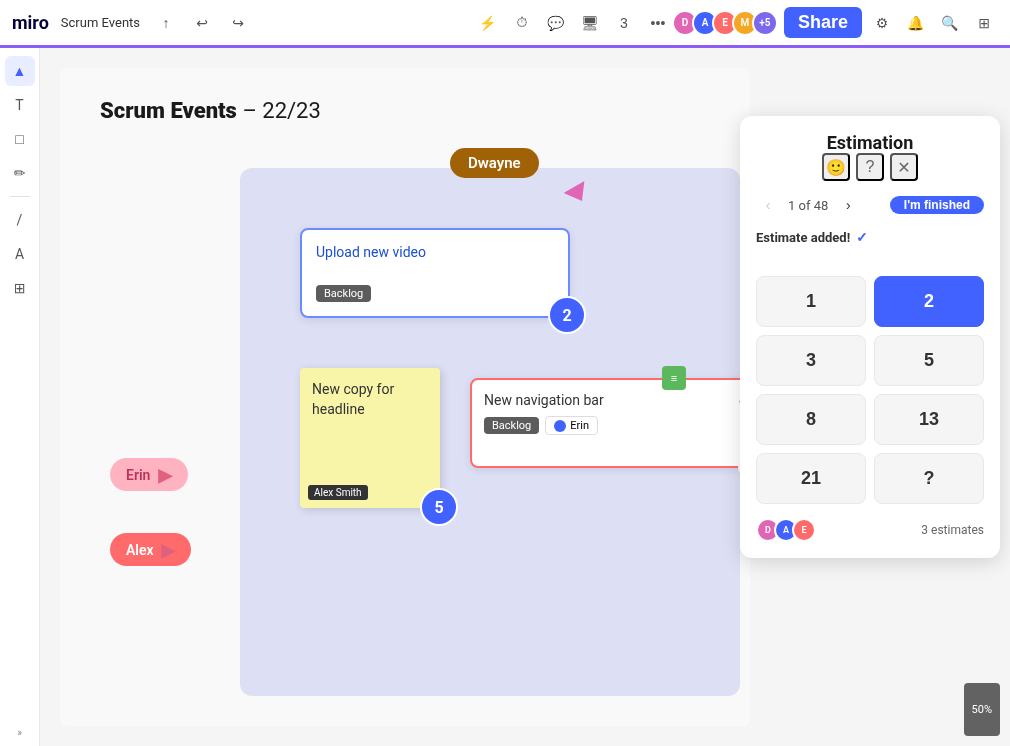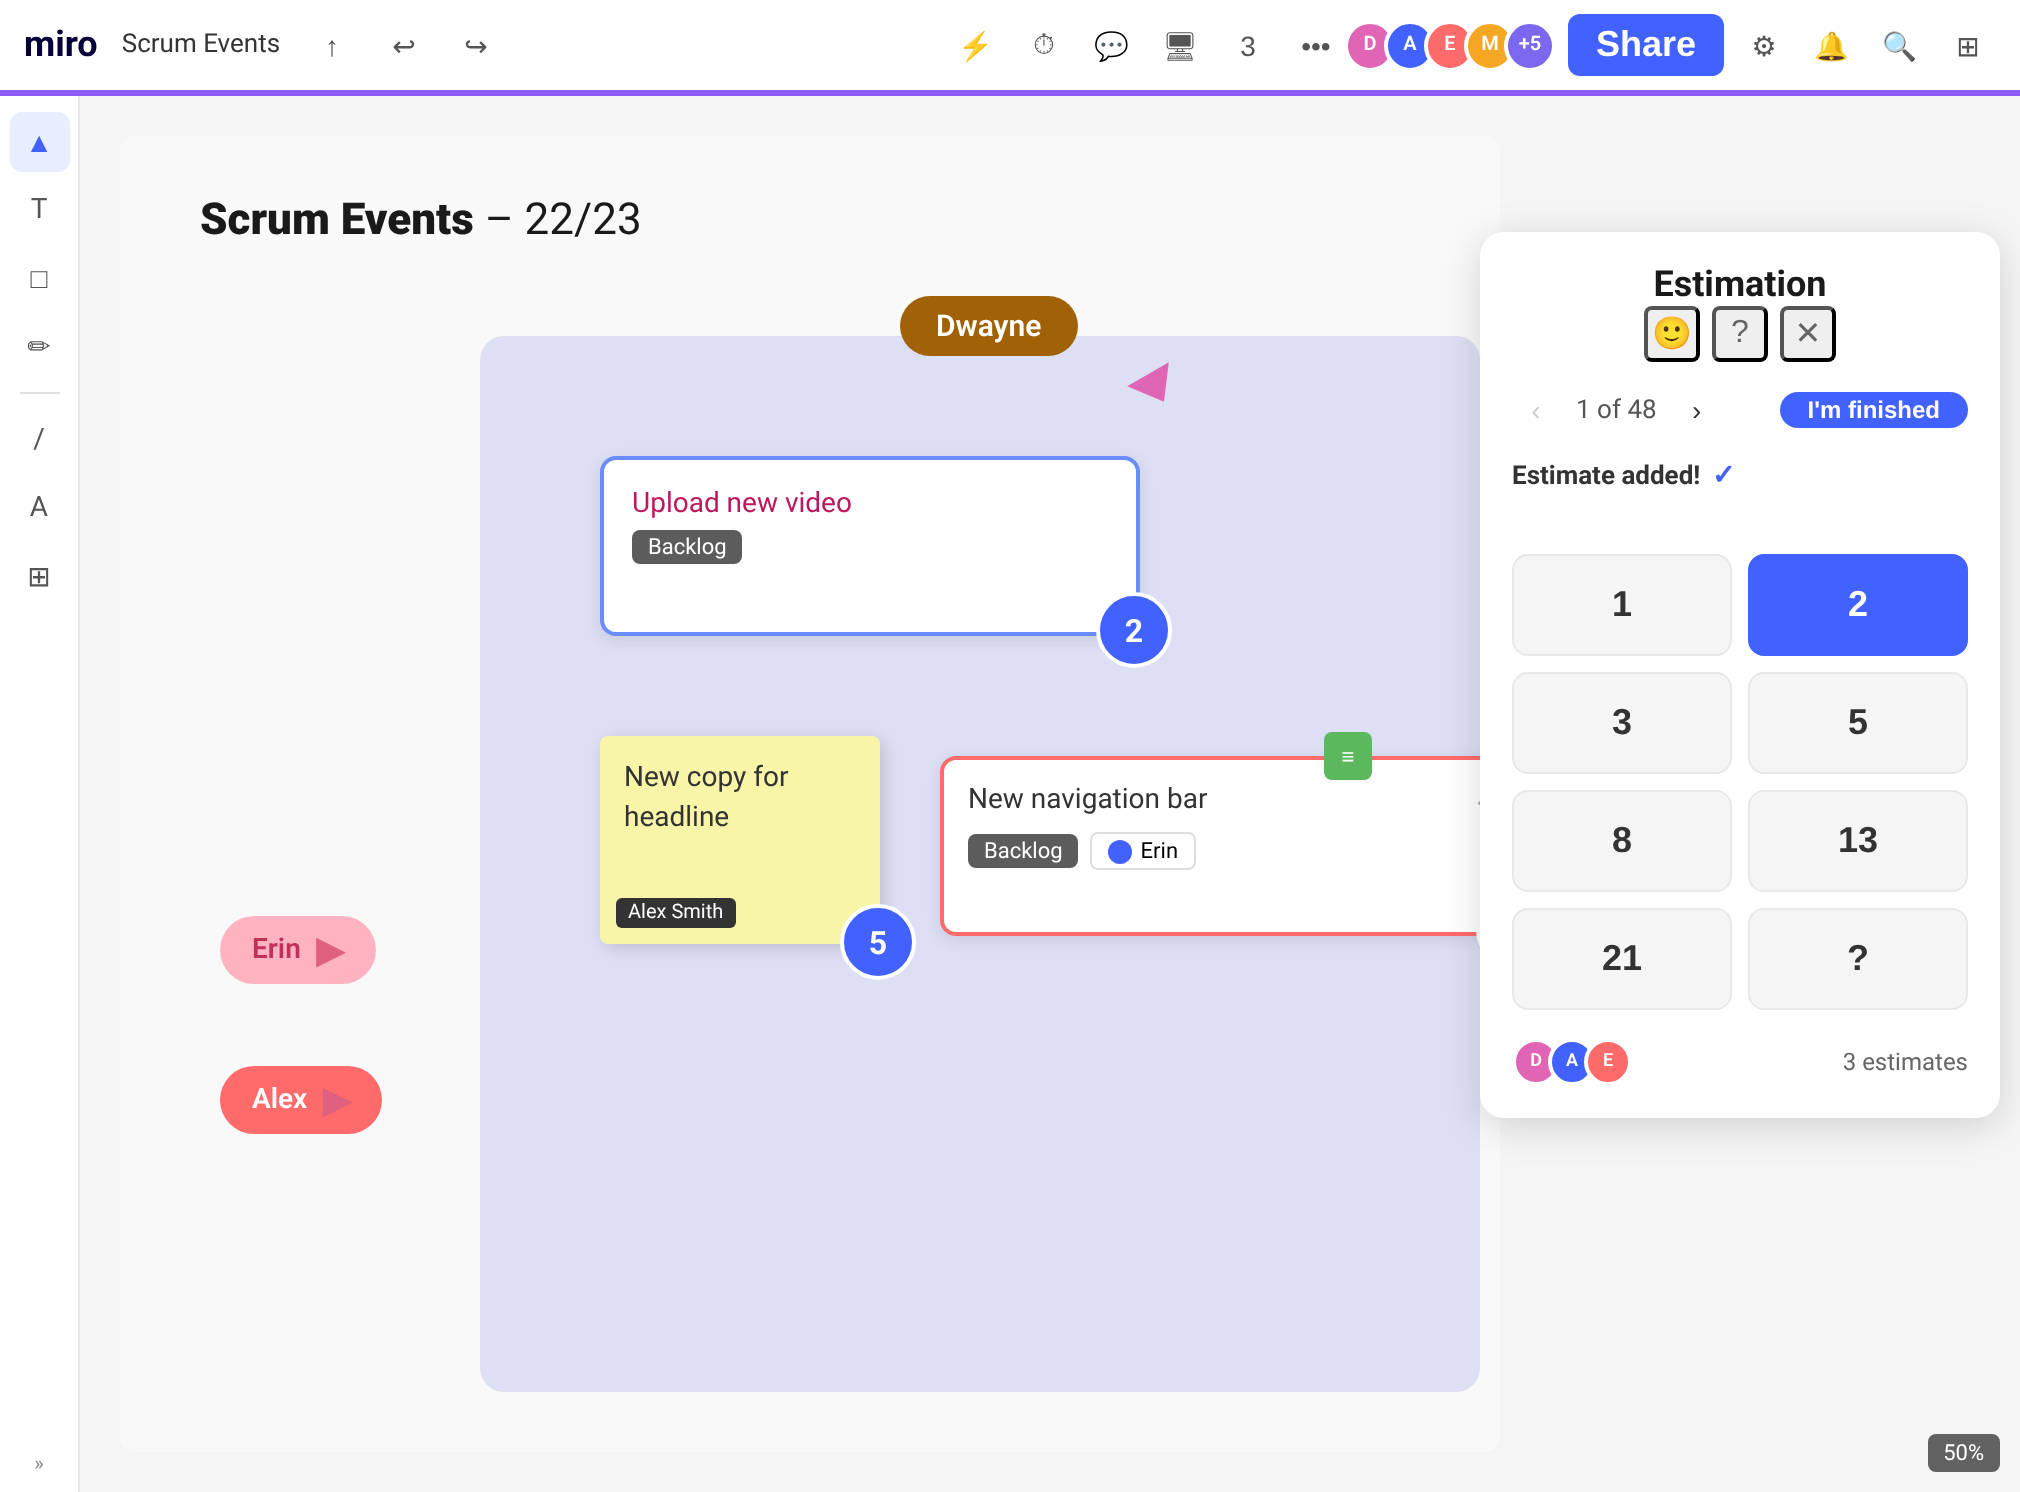--- a/index.html
+++ b/index.html
@@ -86,36 +86,36 @@
       border-top: 16px solid #e066b5;
       transform: rotate(-30deg);
     }
 
     
     .card-upload {
       position: absolute; top: 60px; left: 60px; width: 270px; height: 90px;
       background: #fff; border: 2px solid #6b8cff; border-radius: 8px;
       padding: 14px 14px 10px; box-shadow: 0 2px 8px rgba(0,0,0,0.1);
     }
-    .card-title { font-size: 14px; color: #be185d; margin-bottom: 2px; }
+    .card-title { font-size: 14px; color: #1d4ed8; margin-bottom: 22px; }
     .tag-backlog {
       background: #5c5c5c; color: #fff; border-radius: 4px;
       padding: 2px 8px; font-size: 11px; display: inline-block;
     }
     .card-badge {
       position: absolute; right: -18px; bottom: -18px;
       width: 38px; height: 38px; background: #4262ff; border-radius: 50%;
       color: #fff; font-size: 16px; font-weight: 700;
       display: flex; align-items: center; justify-content: center;
       border: 2px solid #fff;
     }
 
     
     .sticky-note {
-      position: absolute; top: 200px; left: 60px; width: 140px; height: 104px;
+      position: absolute; top: 200px; left: 60px; width: 140px; height: 140px;
       background: #f9f5a8; border-radius: 4px; padding: 12px;
       box-shadow: 2px 2px 8px rgba(0,0,0,0.15);
     }
     .sticky-text { font-size: 14px; color: #333; line-height: 1.4; }
     .sticky-author {
       position: absolute; bottom: 8px; left: 8px;
       background: #333; color: #fff; border-radius: 3px;
       padding: 2px 6px; font-size: 10px;
     }
     .sticky-badge {
@@ -225,21 +225,21 @@
       margin-left: -6px; font-size: 9px; display: flex; align-items: center; justify-content: center;
       font-weight: 600; color: #fff;
     }
     .footer-avatar:first-child { margin-left: 0; }
     .estimates-count { font-size: 12px; color: #666; }
 
     
     .zoom-badge {
       position: absolute; bottom: 10px; right: 10px;
       background: rgba(0,0,0,0.6); color: #fff; border-radius: 4px;
-      padding: 3px 8px; font-size: 11px;
+      padding: 20px 8px; font-size: 11px;
     }
   </style>
 </head>
 <body>
 
 <div id="toolbar">
   <span class="toolbar-logo">miro</span>
   <span class="toolbar-title">Scrum Events</span>
   <button class="toolbar-icon-btn" title="Export">↑</button>
   <button class="toolbar-icon-btn">↩</button>

